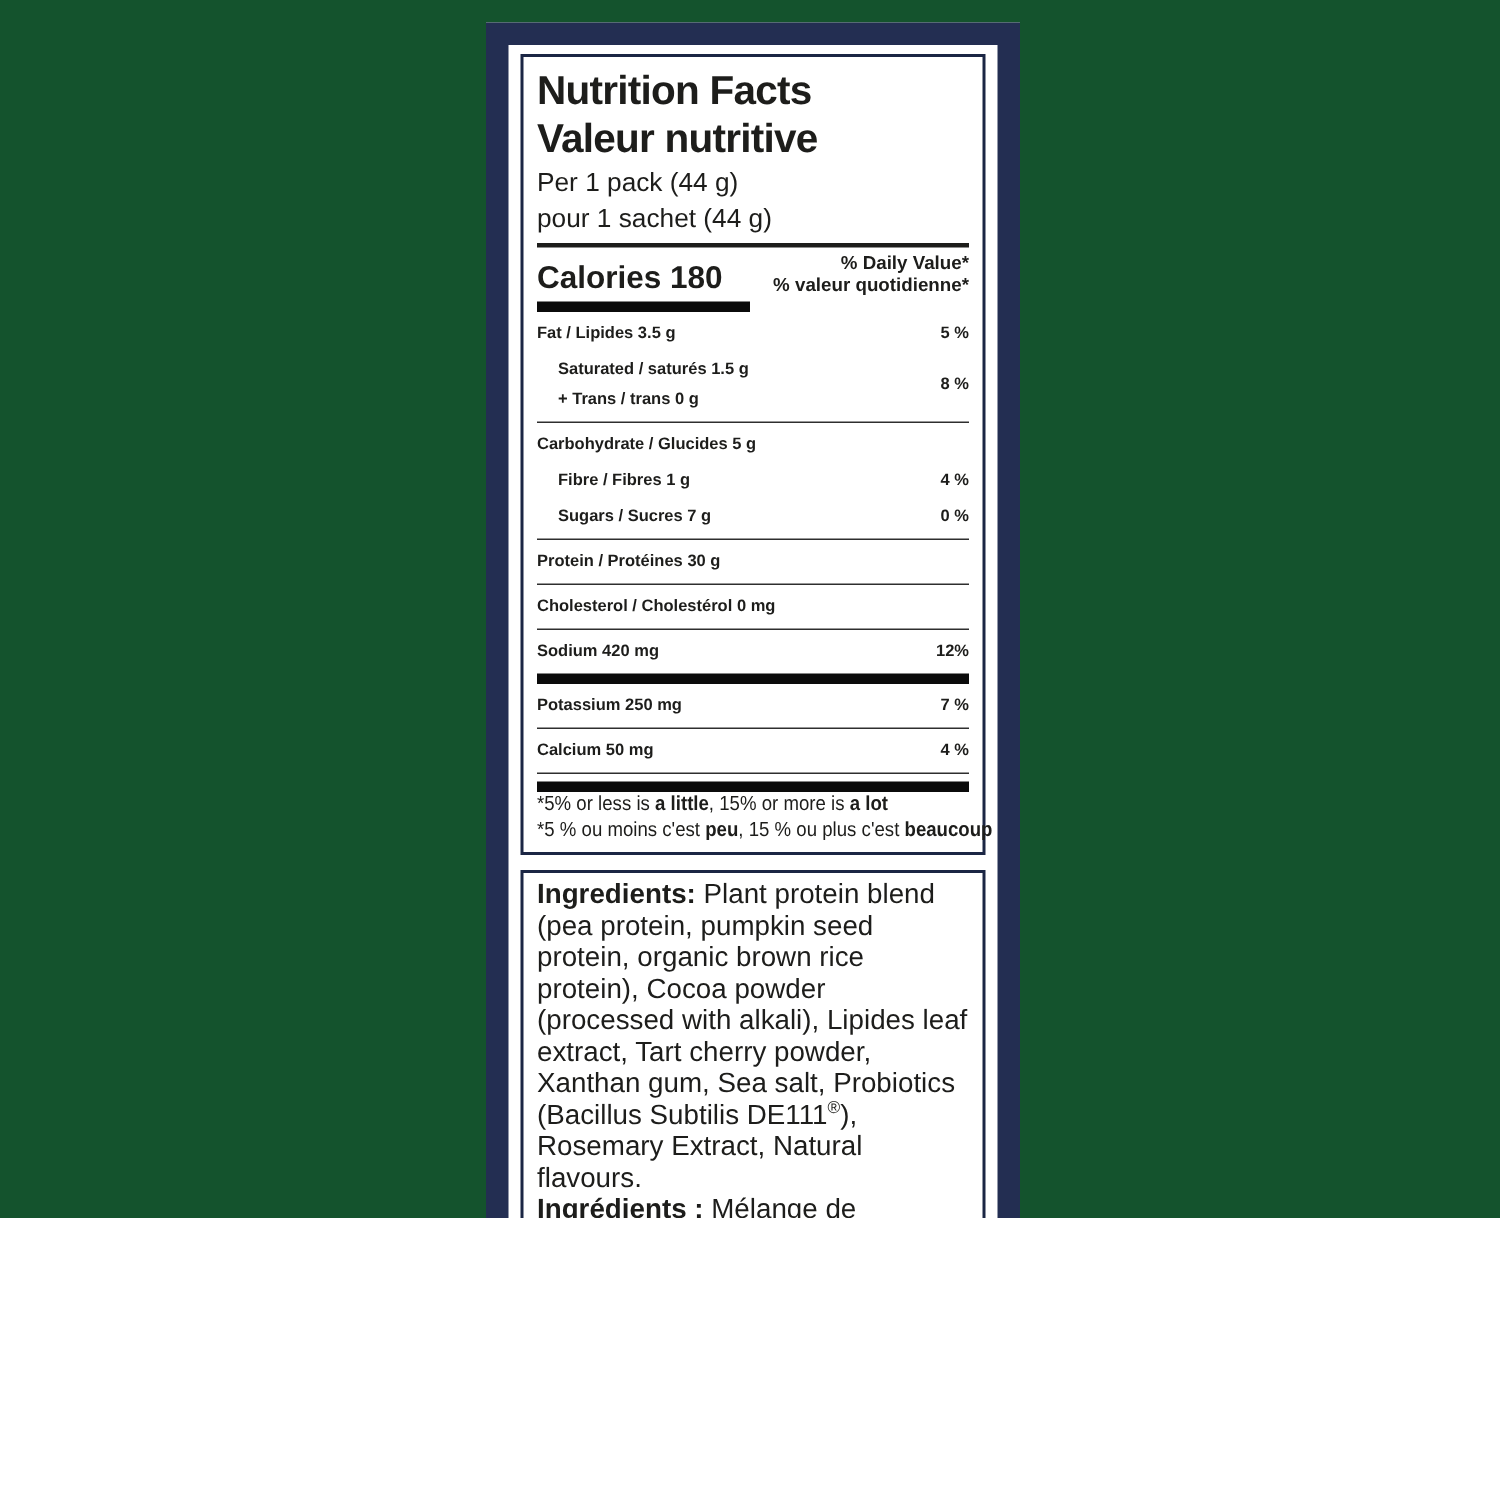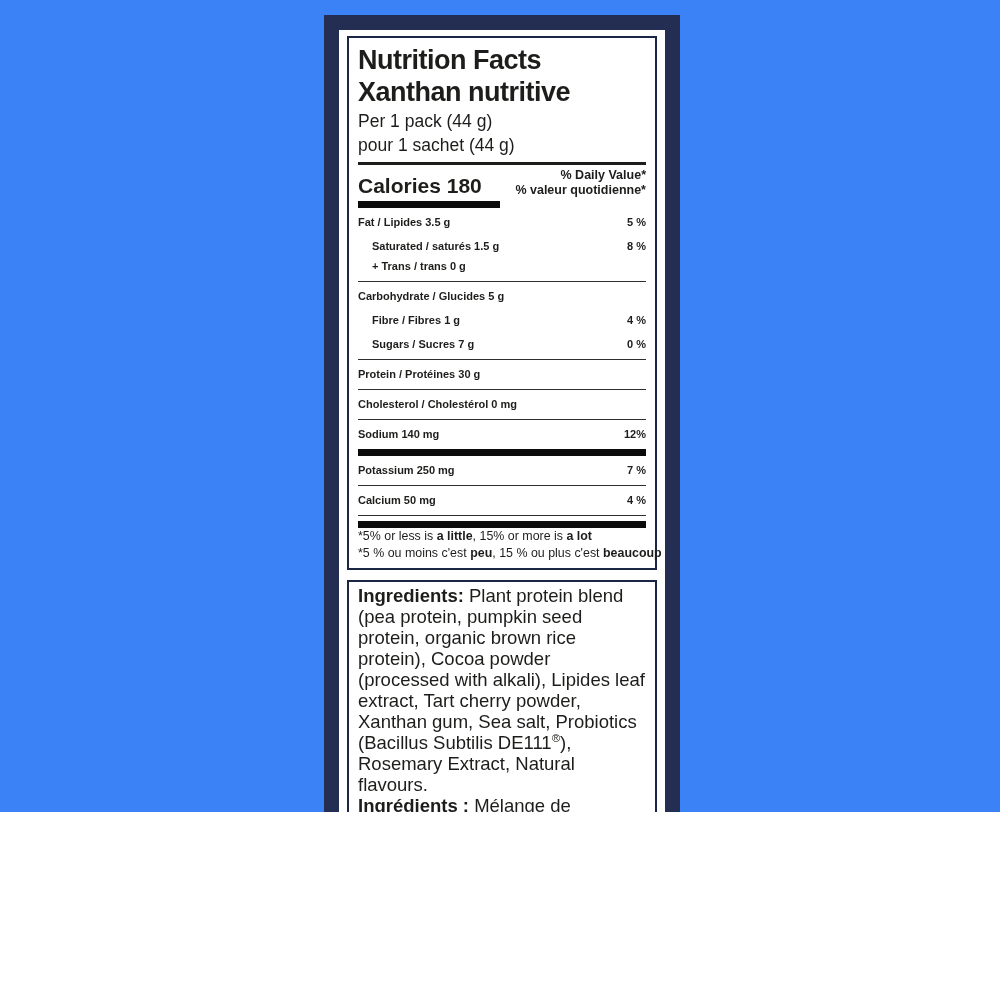--- a/index.html
+++ b/index.html
@@ -3,21 +3,21 @@
 <meta charset="utf-8">
 <style>
   :root{
     --navy:#232e52;
     --ink:#1d1d1b;
     --rule:#2e2e2e;
   }
   *{box-sizing:border-box;margin:0;padding:0;}
   html,body{width:1000px;height:1000px;background:#ffffff;
     font-family:"Liberation Sans","DejaVu Sans",sans-serif;color:var(--ink);}
-  .stage{position:relative;width:1000px;height:812px;background:#3b82f6;overflow:hidden;}
+  .stage{position:relative;width:1000px;height:812px;background:#14532d;overflow:hidden;}
 
   .label-frame{
     position:absolute;left:324px;top:15px;width:356px;height:970px;
     border:15px solid var(--navy);background:#ffffff;padding:6px 8px;
   }
   .panel{
     border:2.5px solid #1b2644;background:#ffffff;
   }
   .nft-panel{padding:5px 9px 7px;}
   .ing-panel{margin-top:10px;padding:3px 9px 6px;}
@@ -29,21 +29,21 @@
   .rule-mid{height:3px;background:var(--ink);margin-top:5px;}
   .calories-row{display:flex;justify-content:space-between;align-items:flex-end;margin-top:3px;}
   .calories-left{font-size:21px;font-weight:bold;white-space:nowrap;}
   .dv-header{font-size:12.5px;font-weight:bold;text-align:right;line-height:15px;}
   .cal-bar{width:142px;height:7px;background:#0b0b0b;margin-top:3px;}
 
   .row{display:flex;justify-content:space-between;align-items:flex-start;
        font-size:11px;line-height:20px;padding-top:4px;font-weight:bold;}
   .row .nl{white-space:nowrap;}
   .row .dv{white-space:nowrap;text-align:right;}
-  .row.dbl{align-items:flex-start;}
+  .row.dbl{align-items:center;}
   .row .sub{padding-left:14px;display:block;}
   .hr-thin{border-top:1.5px solid var(--rule);margin-top:5px;}
   .bar-full{height:7px;background:#0b0b0b;margin-top:5px;}
 
   .footnote{font-size:13.5px;line-height:16.5px;white-space:nowrap;
             transform:scaleX(0.92);transform-origin:left center;}
   .footnote:first-of-type{margin-top:6px;}
 
   
   .ing-par{font-size:18.5px;line-height:21px;}
@@ -51,21 +51,21 @@
   .seg-sup{font-size:62%;vertical-align:super;line-height:0;}
 </style>
 </head>
 <body>
 
 <div class="stage">
   <div class="label-frame">
 
     <div class="panel nft-panel">
       <div class="nft-title">Nutrition Facts</div>
-      <div class="nft-title">Xanthan nutritive</div>
+      <div class="nft-title">Valeur nutritive</div>
       <div class="serving">Per 1 pack (44 g)</div>
       <div class="serving">pour 1 sachet (44 g)</div>
 
       <div class="rule-mid"></div>
 
       <div class="calories-row">
         <div class="calories-left">
           <span>Calories</span>
           <span>180</span>
         </div>
@@ -114,21 +114,21 @@
       <div class="hr-thin"></div>
 
       <div class="row">
         <span class="nl"><b>Cholesterol / Cholestérol</b><span> 0 mg</span></span>
         <span class="dv"></span>
       </div>
 
       <div class="hr-thin"></div>
 
       <div class="row">
-        <span class="nl"><b>Sodium</b><span> 140 mg</span></span>
+        <span class="nl"><b>Sodium</b><span> 420 mg</span></span>
         <span class="dv">12%</span>
       </div>
 
       <div class="bar-full"></div>
 
       <div class="row">
         <span class="nl">Potassium 250 mg</span>
         <span class="dv">7 %</span>
       </div>
 

